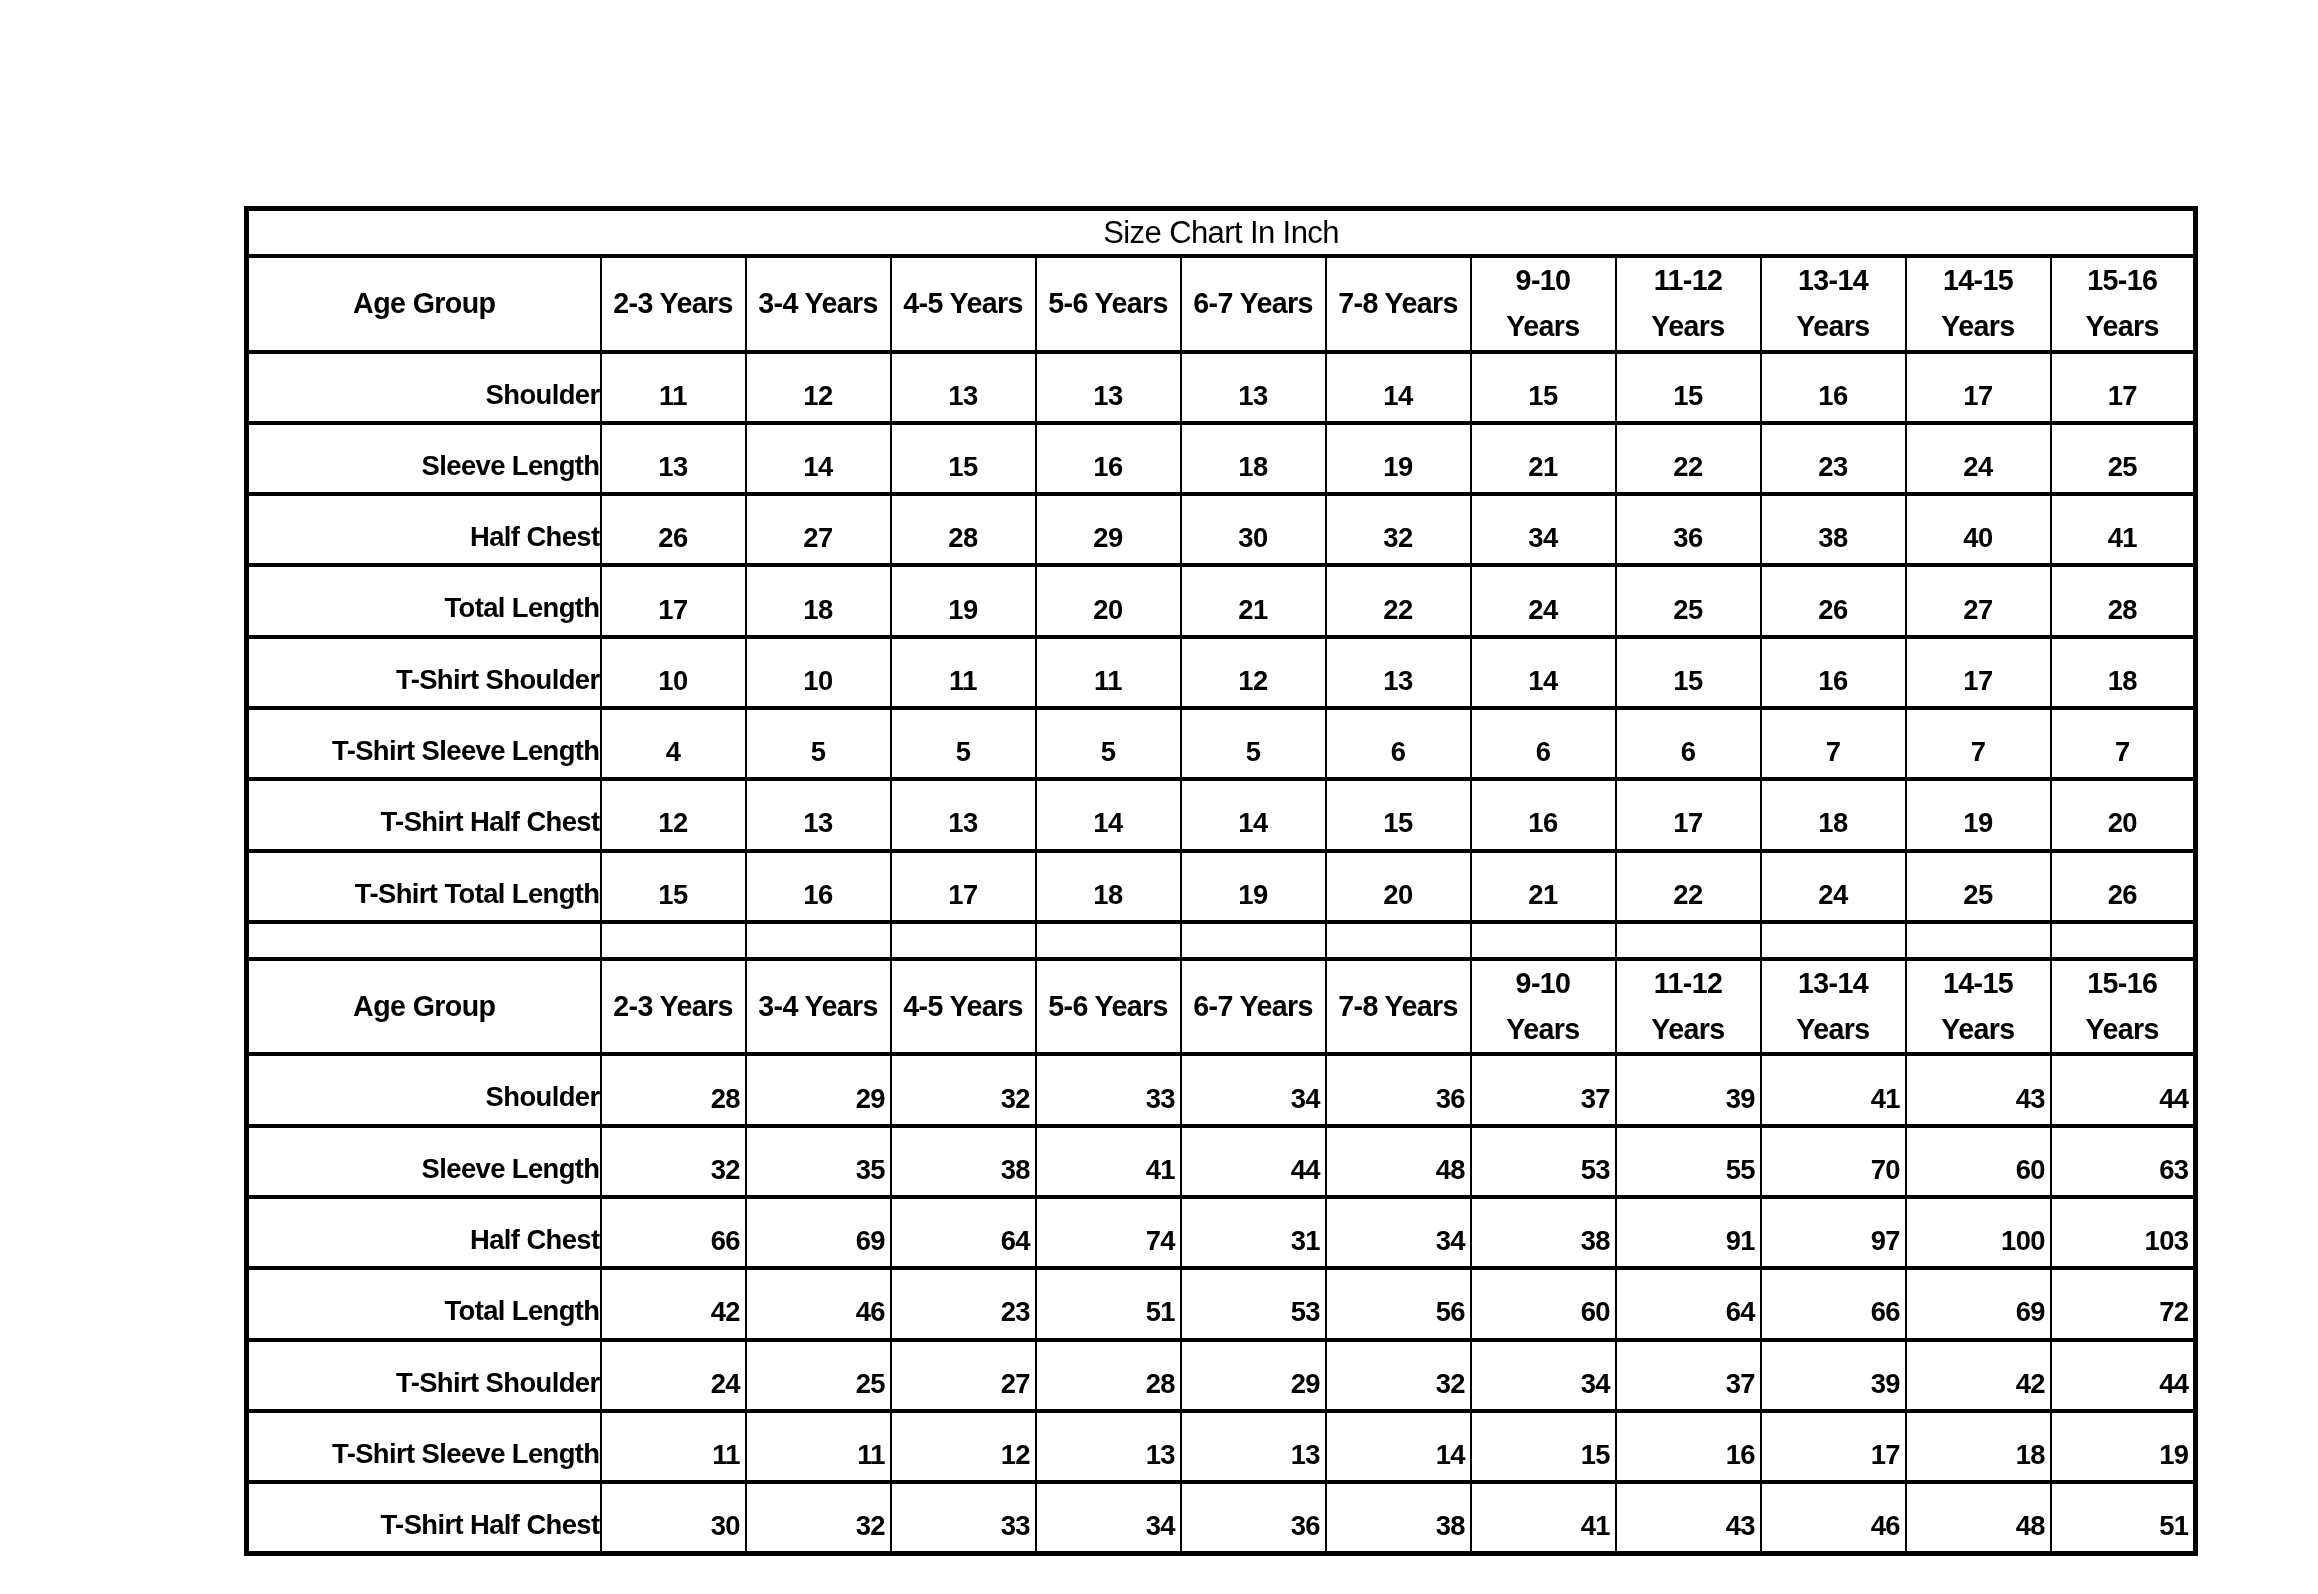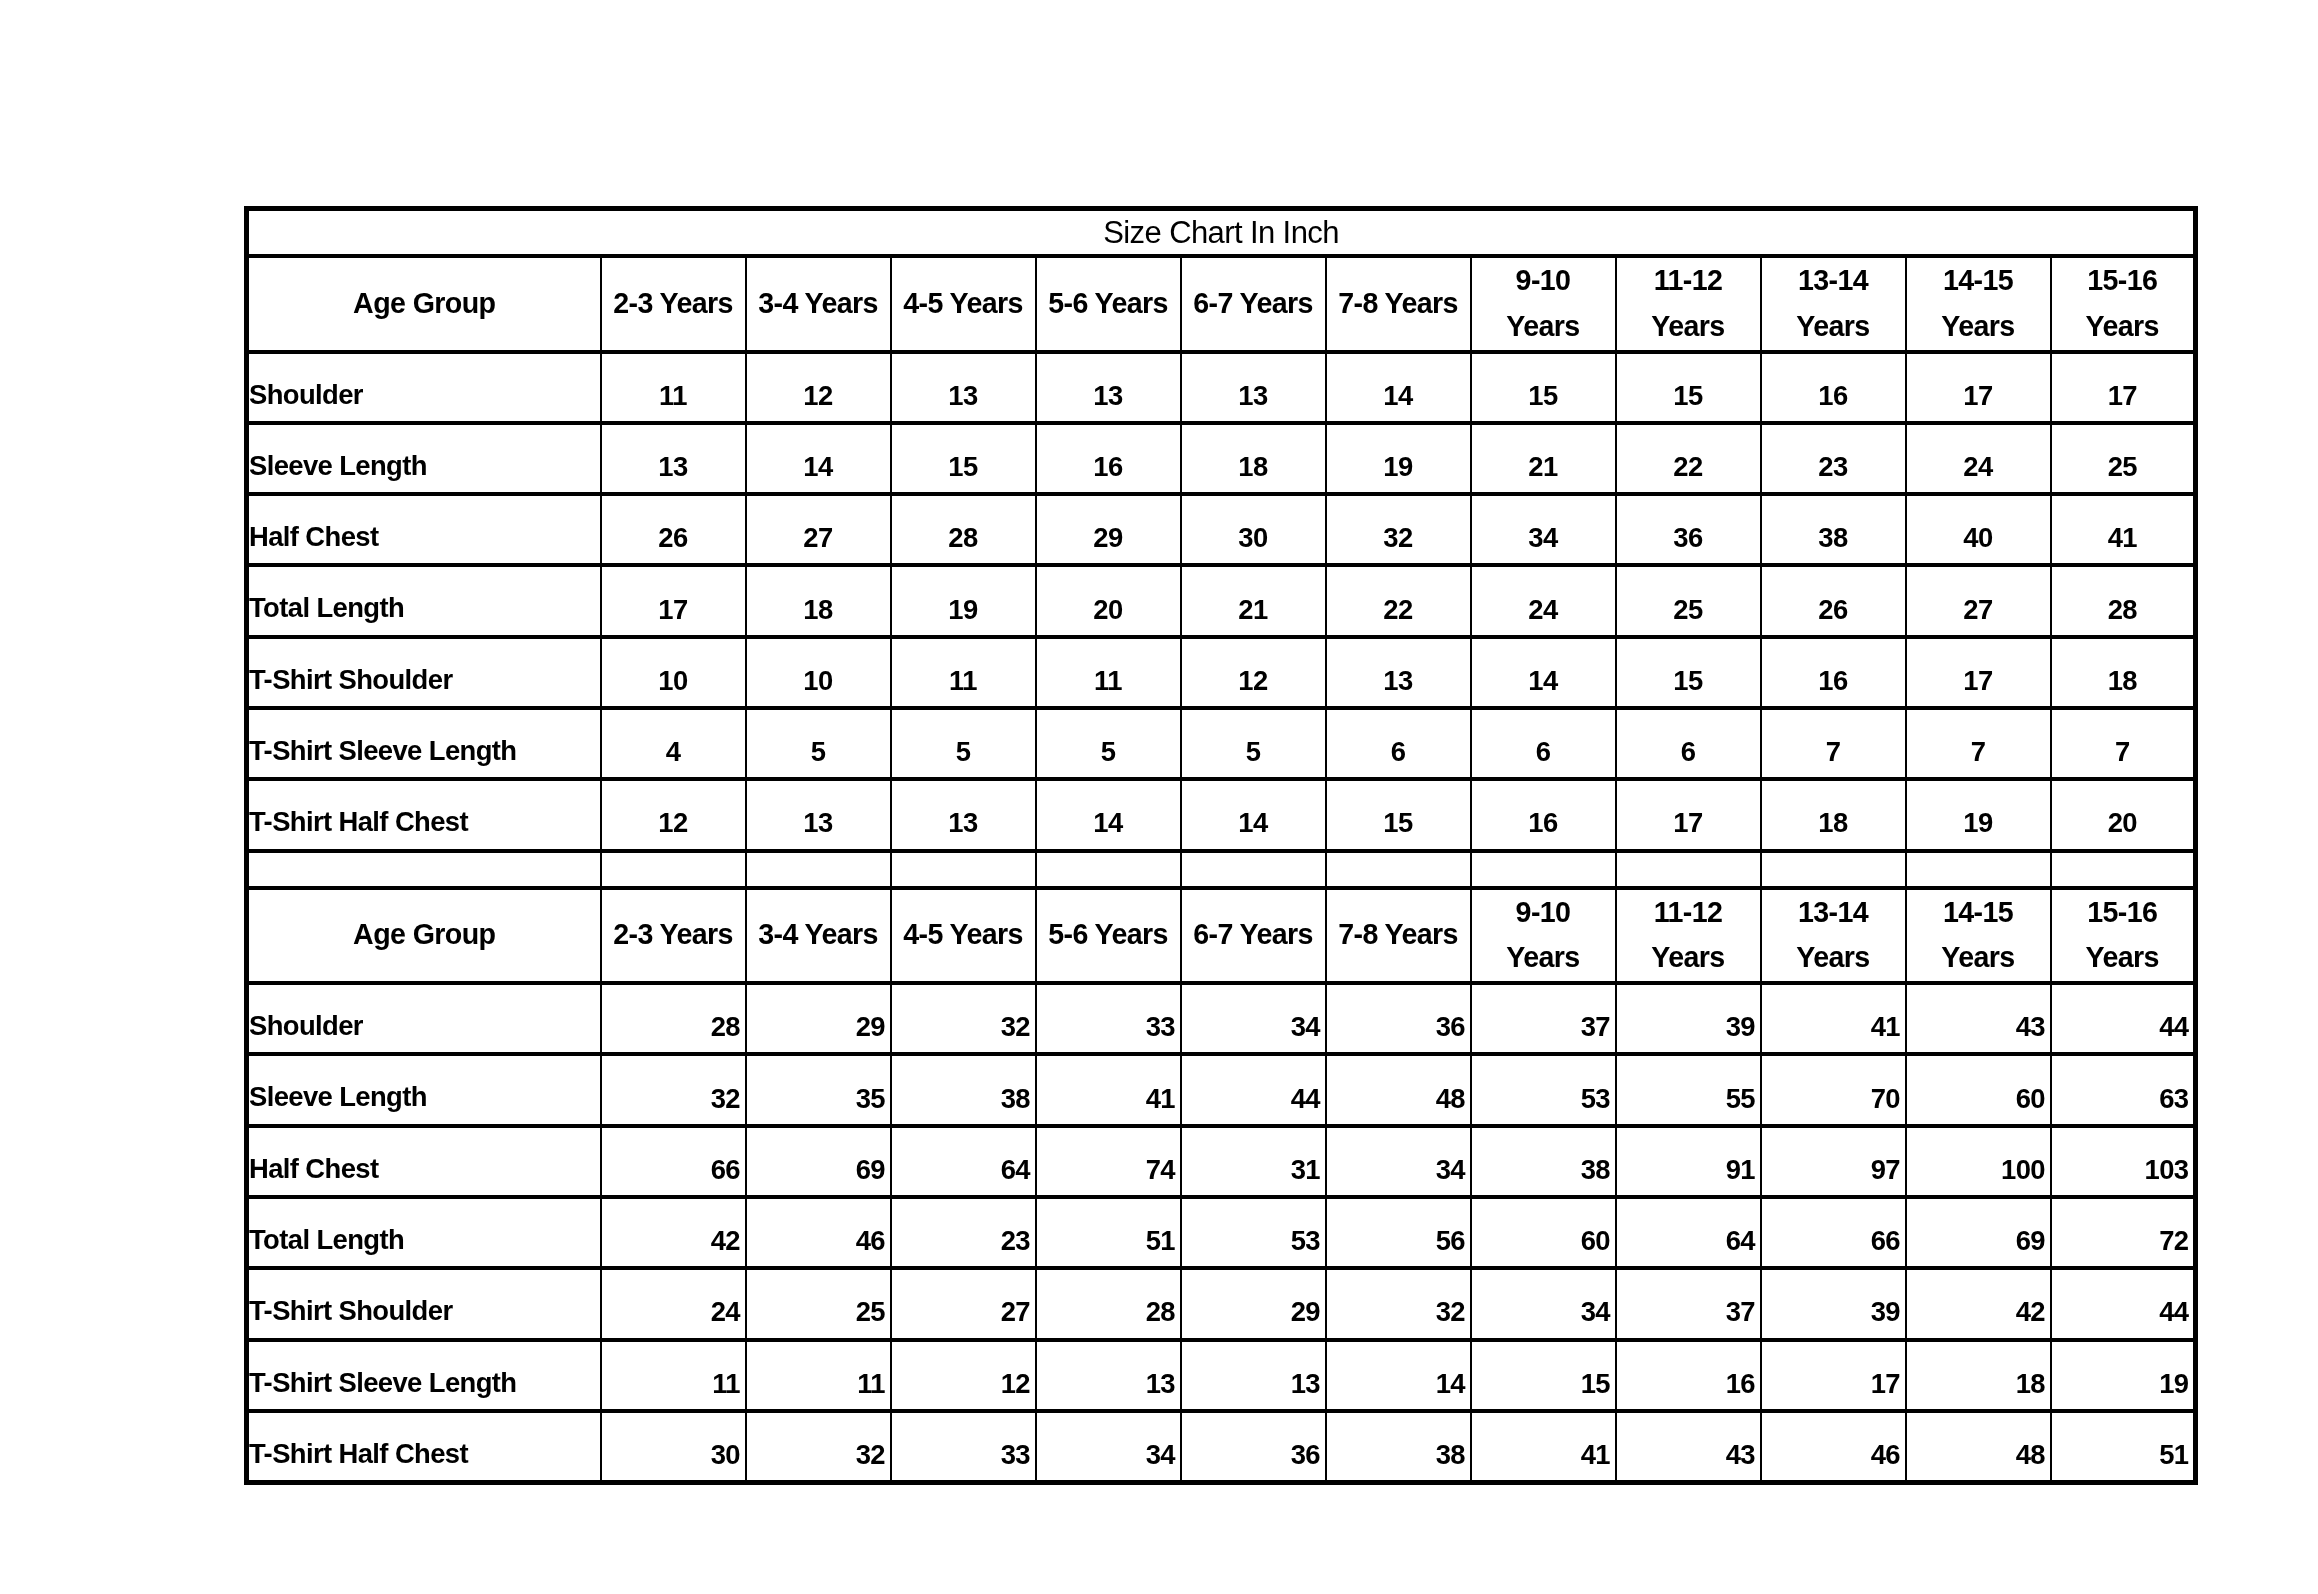--- a/index.html
+++ b/index.html
@@ -54,21 +54,21 @@
     white-space: pre-line;
     letter-spacing: -0.6px;
   }
   tr.data-row td {
     height: 57px;
     font-size: 27.4px;
     font-weight: bold;
     letter-spacing: -0.6px;
   }
   tr.data-row td.row-label {
-    text-align: left;
+    text-align: right;
     vertical-align: bottom;
     padding-bottom: 10.3px;
   }
   tr.data-row td.value {
     vertical-align: bottom;
     padding-bottom: 9.1px;
   }
   tr.data-row td.value.align-center { text-align: center; }
   tr.data-row td.value.align-right  { text-align: right; padding-right: 4.6px; }
   tr.spacer-row td { height: 33px; }
@@ -206,20 +206,34 @@
           <td class="value align-center">13</td>
           <td class="value align-center">14</td>
           <td class="value align-center">14</td>
           <td class="value align-center">15</td>
           <td class="value align-center">16</td>
           <td class="value align-center">17</td>
           <td class="value align-center">18</td>
           <td class="value align-center">19</td>
           <td class="value align-center">20</td>
         </tr>
+        <tr class="data-row">
+          <td class="row-label">T-Shirt Total Length</td>
+          <td class="value align-center">15</td>
+          <td class="value align-center">16</td>
+          <td class="value align-center">17</td>
+          <td class="value align-center">18</td>
+          <td class="value align-center">19</td>
+          <td class="value align-center">20</td>
+          <td class="value align-center">21</td>
+          <td class="value align-center">22</td>
+          <td class="value align-center">24</td>
+          <td class="value align-center">25</td>
+          <td class="value align-center">26</td>
+        </tr>
         <tr class="spacer-row">
           <td></td>
           <td></td>
           <td></td>
           <td></td>
           <td></td>
           <td></td>
           <td></td>
           <td></td>
           <td></td>

